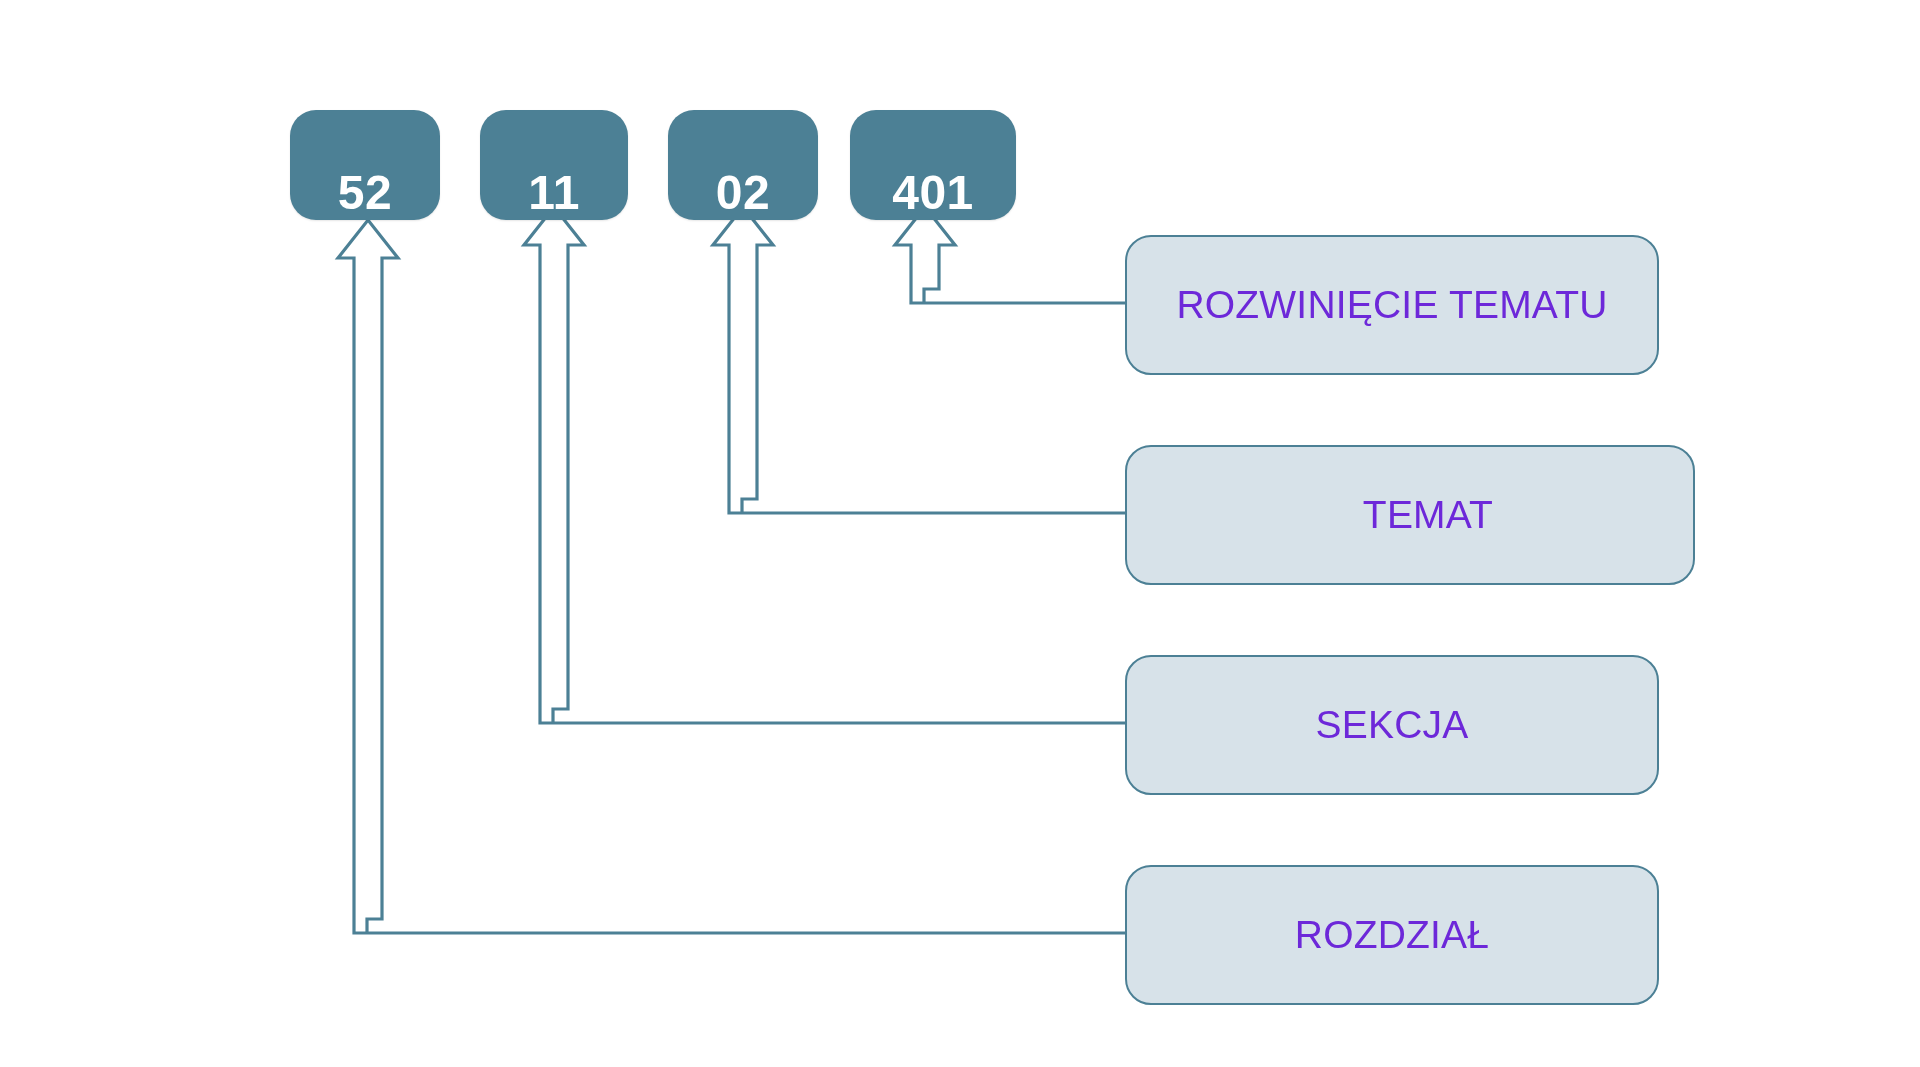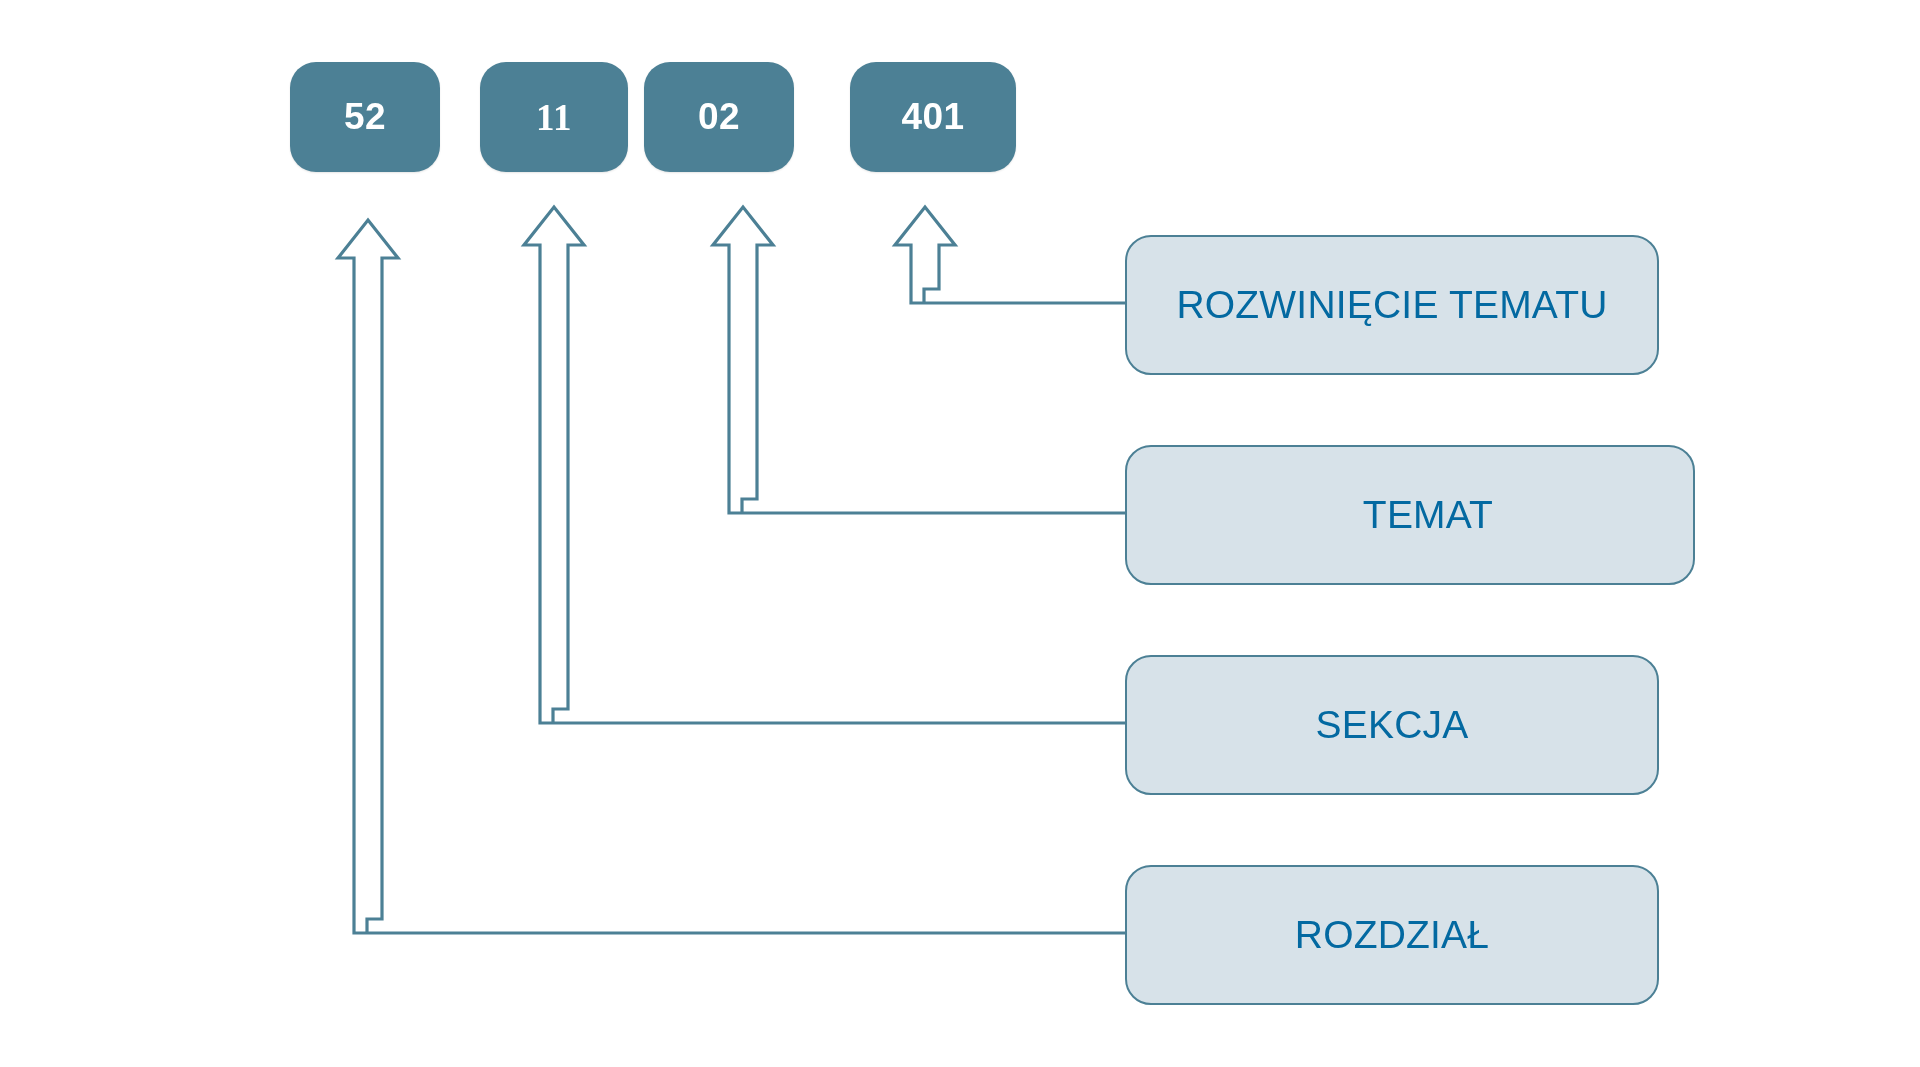--- a/index.html
+++ b/index.html
@@ -24,37 +24,38 @@
     top: 0;
     width: 1920px;
     height: 1067px;
     pointer-events: none;
   }
   .code-chip {
     position: absolute;
     background: #4C8095;
     border-radius: 26px;
     display: flex;
-    align-items: center;
+    align-items: flex-end;
     justify-content: center;
     color: #ffffff;
     font-weight: bold;
-    font-size: 37px;
+    font-size: 48px;
     letter-spacing: 0.5px;
     box-shadow: 0 1px 2px rgba(0,0,0,0.10);
+    margin-top: 48px;
   }
   .level-box {
     position: absolute;
     background: #D7E2E9;
     border: 2px solid #4C8095;
     border-radius: 26px;
     display: flex;
     align-items: center;
     justify-content: center;
-    color: #0369a1;
+    color: #6d28d9;
     font-size: 39px;
     font-weight: normal;
     letter-spacing: 0.2px;
     white-space: nowrap;
   }
 </style>
 </head>
 <body>
 
 <div id="stage">
@@ -109,25 +110,25 @@
                L 367,919
                L 367,933
                Z"></path>
     </g>
   </svg>
 
   <div class="code-chip" style="left:290px; top:62px; width:150px; height:110px;">
     <span>52</span>
   </div>
 
-  <div class="code-chip" style="left:480px; top:62px; width:148px; height:110px;font-family:Liberation Serif, serif;">
+  <div class="code-chip" style="left:480px; top:62px; width:148px; height:110px;">
     <span>11</span>
   </div>
 
-  <div class="code-chip" style="left:644px; top:62px; width:150px; height:110px;">
+  <div class="code-chip" style="left:668px; top:62px; width:150px; height:110px;">
     <span>02</span>
   </div>
 
   <div class="code-chip" style="left:850px; top:62px; width:166px; height:110px;">
     <span>401</span>
   </div>
 
   <div class="level-box" style="left:1125px; top:235px; width:530px; height:136px;">
     <span>ROZWINIĘCIE TEMATU</span>
   </div>

